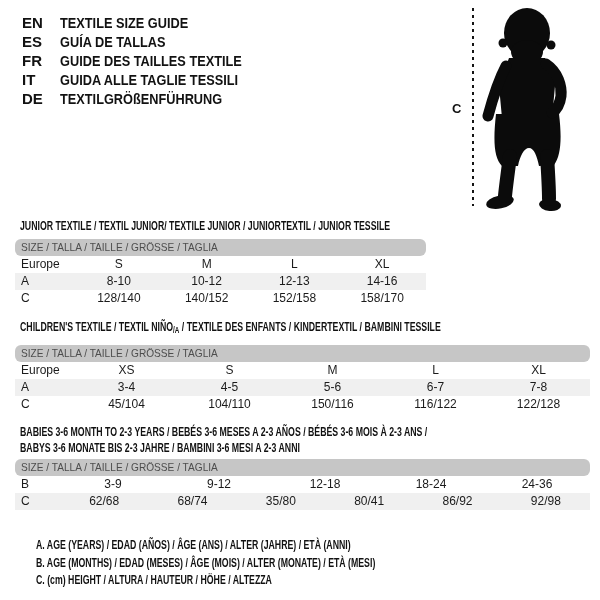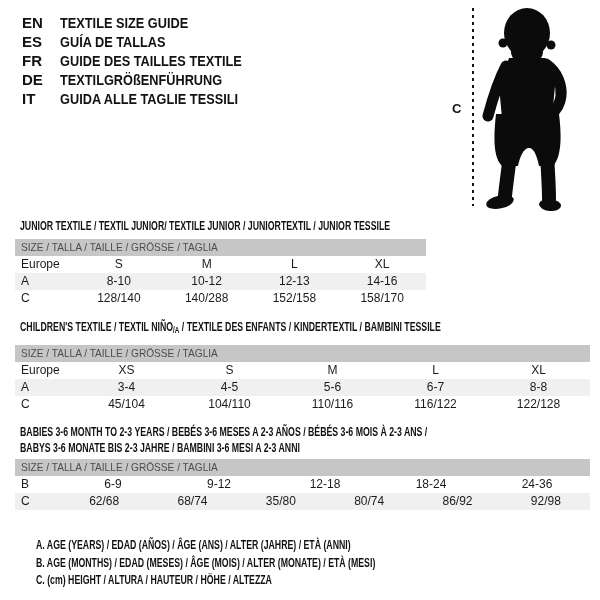--- a/index.html
+++ b/index.html
@@ -24,21 +24,21 @@
   #junior-title{top:218px;}
   #children-title{top:319px;}
   #babies-title{top:424px;}
   .title-sub{font-size:9px;vertical-align:-2px;}
   
   .size-table{position:absolute;left:15px;}
   #junior-table{top:239px;width:411px;}
   #children-table{top:345px;width:575px;}
   #babies-table{top:459px;width:575px;}
   .size-bar{height:17px;line-height:17px;background:#c6c6c6;color:#4d4d4d;font-size:11px;
-    padding-left:6px;box-sizing:border-box;}
+    padding-left:6px;box-sizing:border-box;border-radius:6px;}
   .size-bar span{display:inline-block;transform:scaleX(0.92);transform-origin:0 50%;white-space:nowrap;}
   .trow{display:flex;height:17px;line-height:17px;font-size:12px;color:#1b1b1b;}
   .trow.alt{background:#f0f0f0;}
   .cell-label{padding-left:6px;box-sizing:border-box;}
   #junior-table .cell-label,#children-table .cell-label{width:60px;}
   #babies-table .cell-label{width:45px;}
   .cell{flex:1;text-align:center;}
   
   .legend{position:absolute;left:36px;top:537px;}
   .legend-line{font-weight:bold;font-size:12.5px;color:#111111;line-height:17.5px;
@@ -54,26 +54,26 @@
   </div>
   <div class="lang-row">
     <span class="lang-code">ES</span>
     <span class="lang-label">GUÍA DE TALLAS</span>
   </div>
   <div class="lang-row">
     <span class="lang-code">FR</span>
     <span class="lang-label">GUIDE DES TAILLES TEXTILE</span>
   </div>
   <div class="lang-row">
+    <span class="lang-code">IT</span>
+    <span class="lang-label">GUIDA ALLE TAGLIE TESSILI</span>
+  </div>
+  <div class="lang-row">
     <span class="lang-code">DE</span>
     <span class="lang-label">TEXTILGRÖßENFÜHRUNG</span>
-  </div>
-  <div class="lang-row">
-    <span class="lang-code">IT</span>
-    <span class="lang-label">GUIDA ALLE TAGLIE TESSILI</span>
   </div>
 </header>
 
 <span class="figure-c">C</span>
 <div class="dotted-line"></div>
 <svg class="baby-svg" viewBox="0 0 92 206" aria-hidden="true">
   <g fill="#0b0b0b">
     <ellipse cx="45" cy="27" rx="23" ry="25"></ellipse>
     <circle cx="21" cy="37" r="4.5"></circle>
     <circle cx="69" cy="39" r="4.5"></circle>
@@ -104,21 +104,21 @@
   <div class="trow alt">
     <span class="cell-label">A</span>
     <span class="cell">8-10</span>
     <span class="cell">10-12</span>
     <span class="cell">12-13</span>
     <span class="cell">14-16</span>
   </div>
   <div class="trow">
     <span class="cell-label">C</span>
     <span class="cell">128/140</span>
-    <span class="cell">140/288</span>
+    <span class="cell">140/152</span>
     <span class="cell">152/158</span>
     <span class="cell">158/170</span>
   </div>
 </div>
 
 <h2 class="section-title" id="children-title" style="margin:0;"><span>CHILDREN'S TEXTILE / TEXTIL NIÑO</span><span class="title-sub">/A</span><span> / TEXTILE DES ENFANTS / KINDERTEXTIL / BAMBINI TESSILE</span></h2>
 <div class="size-table" id="children-table">
   <div class="size-bar"><span>SIZE / TALLA / TAILLE / GRÖSSE / TAGLIA</span></div>
   <div class="trow">
     <span class="cell-label">Europe</span>
@@ -127,52 +127,52 @@
     <span class="cell">M</span>
     <span class="cell">L</span>
     <span class="cell">XL</span>
   </div>
   <div class="trow alt">
     <span class="cell-label">A</span>
     <span class="cell">3-4</span>
     <span class="cell">4-5</span>
     <span class="cell">5-6</span>
     <span class="cell">6-7</span>
-    <span class="cell">8-8</span>
+    <span class="cell">7-8</span>
   </div>
   <div class="trow">
     <span class="cell-label">C</span>
     <span class="cell">45/104</span>
     <span class="cell">104/110</span>
-    <span class="cell">110/116</span>
+    <span class="cell">150/116</span>
     <span class="cell">116/122</span>
     <span class="cell">122/128</span>
   </div>
 </div>
 
 <h2 class="section-title" id="babies-title" style="margin:0;">
   <div>BABIES 3-6 MONTH TO 2-3 YEARS / BEBÉS 3-6 MESES A 2-3 AÑOS / BÉBÉS 3-6 MOIS À 2-3 ANS /</div>
   <div>BABYS 3-6 MONATE BIS 2-3 JAHRE / BAMBINI 3-6 MESI A 2-3 ANNI</div>
 </h2>
 <div class="size-table" id="babies-table">
   <div class="size-bar"><span>SIZE / TALLA / TAILLE / GRÖSSE / TAGLIA</span></div>
   <div class="trow">
     <span class="cell-label">B</span>
-    <span class="cell">6-9</span>
+    <span class="cell">3-9</span>
     <span class="cell">9-12</span>
     <span class="cell">12-18</span>
     <span class="cell">18-24</span>
     <span class="cell">24-36</span>
   </div>
   <div class="trow alt">
     <span class="cell-label">C</span>
     <span class="cell">62/68</span>
     <span class="cell">68/74</span>
     <span class="cell">35/80</span>
-    <span class="cell">80/74</span>
+    <span class="cell">80/41</span>
     <span class="cell">86/92</span>
     <span class="cell">92/98</span>
   </div>
 </div>
 
 <footer class="legend">
   <div class="legend-line">A. AGE (YEARS) / EDAD (AÑOS) / ÂGE (ANS) / ALTER (JAHRE) / ETÀ (ANNI)</div>
   <div class="legend-line">B. AGE (MONTHS) / EDAD (MESES) / ÂGE (MOIS) / ALTER (MONATE) / ETÀ (MESI)</div>
   <div class="legend-line">C. (cm) HEIGHT / ALTURA / HAUTEUR / HÖHE / ALTEZZA</div>
 </footer>

